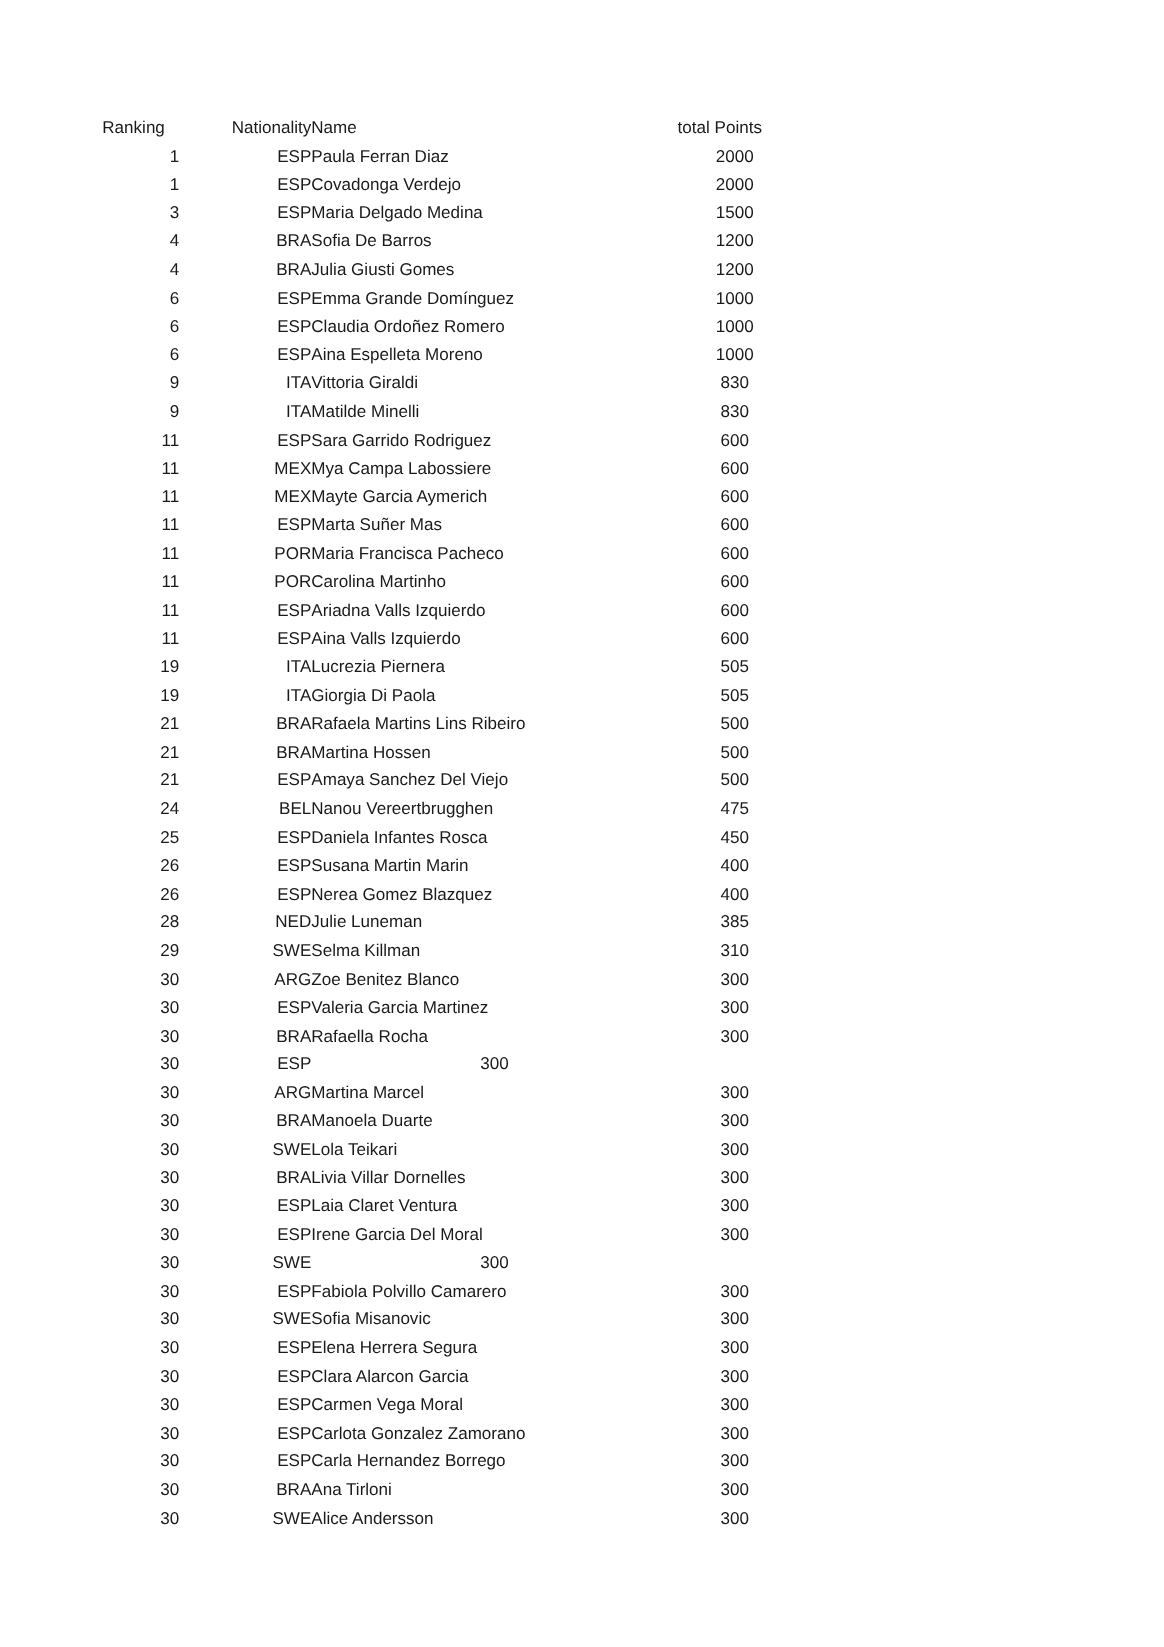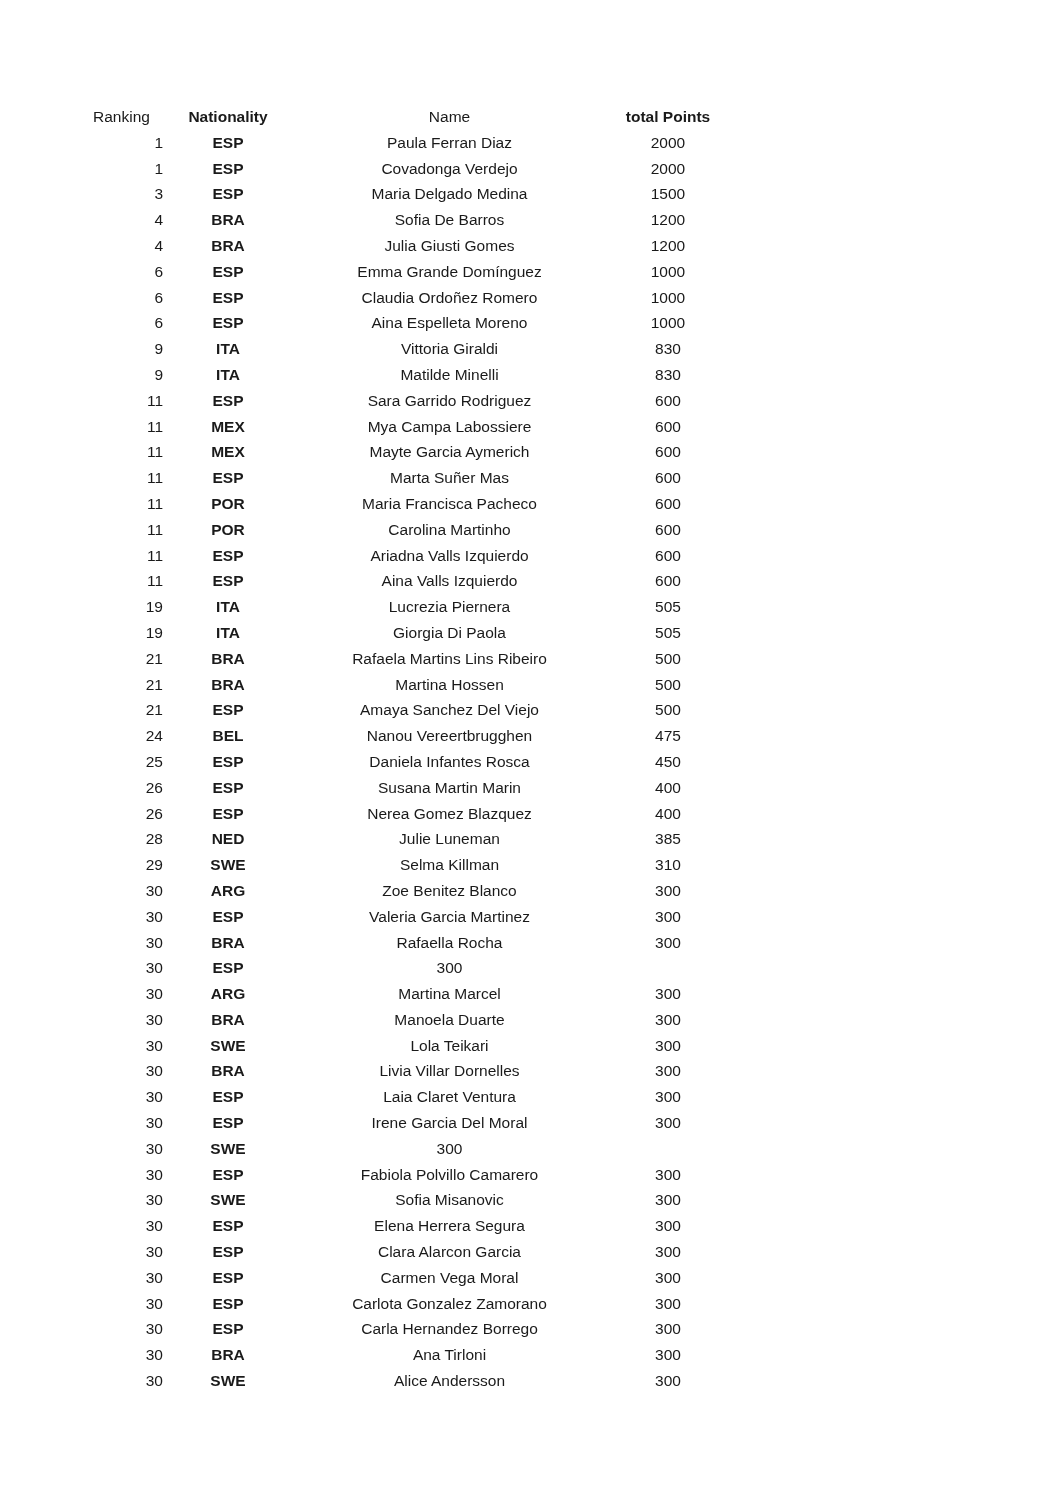--- a/index.html
+++ b/index.html
@@ -26,25 +26,25 @@
   }
   .row {
     display: grid;
     grid-template-columns: 70px 120px 333px 104px;
     height: 25.8px;
     line-height: 25.8px;
     white-space: nowrap;
   }
   .cell { overflow: hidden; }
   .rank { text-align: right; }
-  .nat  { padding-left: 10px; text-align: center; font-weight: bold; }
-  .name { text-align: center; }
+  .nat  { padding-left: 10px; text-align: right; }
+  .name { text-align: left; }
   .pts  { text-align: center; }
   .header-row .rank { text-align: left; }
-  .header-row .pts  { text-align: center; padding-left: 0px; font-weight: bold; }
+  .header-row .pts  { text-align: left; padding-left: 0px; }
 </style>
 </head>
 <body>
 
 <div class="page">
   <div class="ranking-table">
     <div class="row header-row">
       <div class="cell rank">Ranking</div>
       <div class="cell nat">Nationality</div>
       <div class="cell name">Name</div>

